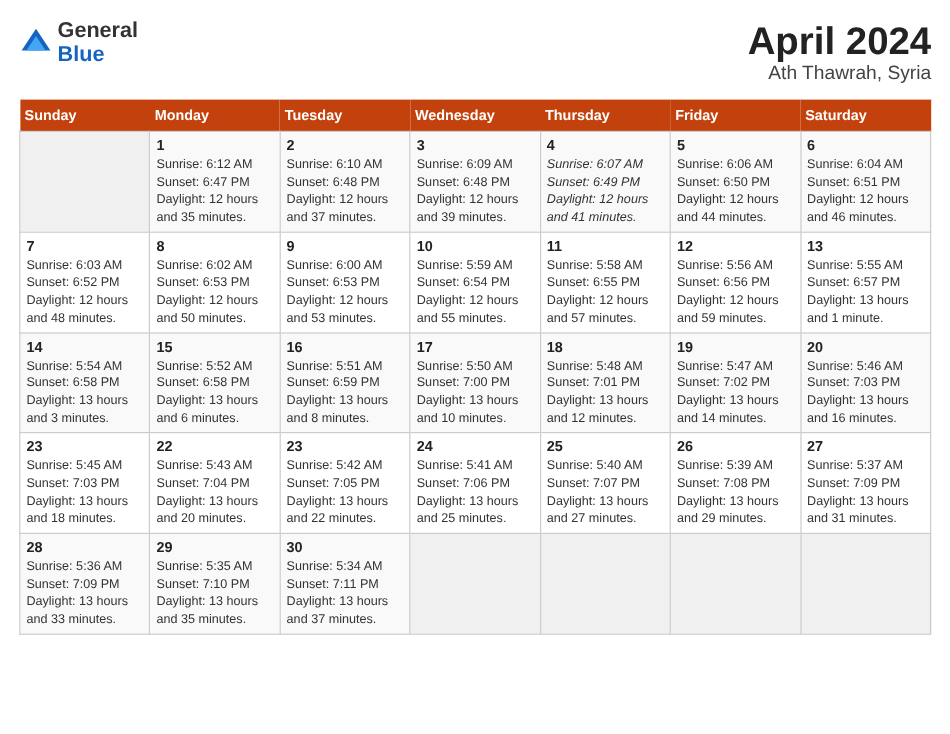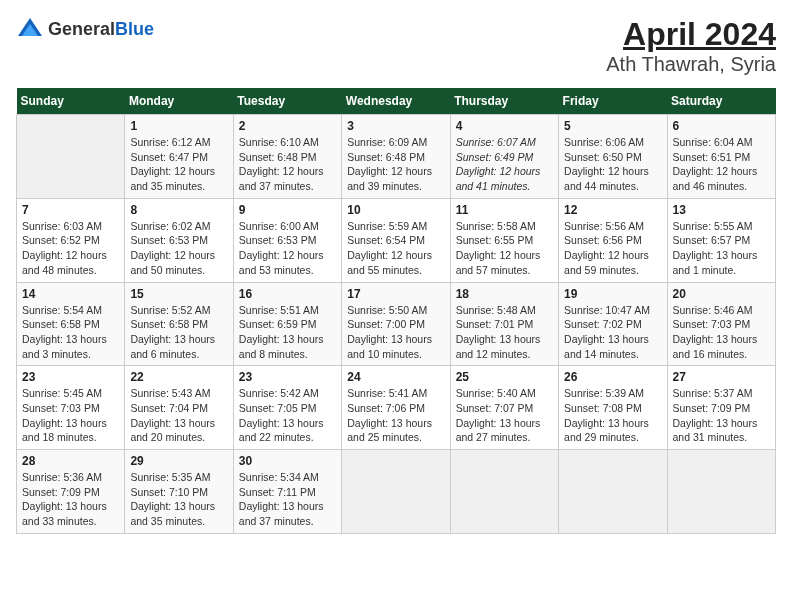--- a/index.html
+++ b/index.html
@@ -15,21 +15,21 @@
       justify-content: space-between;
       align-items: flex-start;
       margin-bottom: 12px;
     }
     .logo {
       display: flex;
       align-items: center;
     }
     .logo-text {
       display: flex;
-      flex-direction: row;
+      flex-direction: column;
       line-height: 1.1;
     }
     .logo-general {
       font-size: 18px;
       font-weight: bold;
       color: #333;
     }
     .logo-blue {
       font-size: 18px;
       font-weight: bold;
@@ -40,33 +40,32 @@
       height: 28px;
       margin-right: 4px;
     }
     .title-area {
       text-align: right;
     }
     .cal-title {
       font-size: 32px;
       font-weight: bold;
       color: #222;
-      text-decoration: underline;
     }
     .cal-subtitle {
-      font-size: 20px;
+      font-size: 16px;
       color: #444;
     }
     table {
       width: 100%;
       border-collapse: collapse;
       font-size: 11px;
     }
     thead tr th {
-      background-color: #14532d;
+      background-color: #c2410c;
       color: #fff;
       padding: 6px 4px;
       text-align: left;
       font-size: 12px;
       font-weight: bold;
     }
     tbody tr td {
       border: 1px solid #ccc;
       vertical-align: top;
       padding: 4px 5px;
@@ -255,21 +254,21 @@
         </td>
         <td>
           <span class="day-number">18</span>
           <div class="day-detail" style="white-space: pre-line;">Sunrise: 5:48 AM
 Sunset: 7:01 PM
 Daylight: 13 hours
 and 12 minutes.</div>
         </td>
         <td>
           <span class="day-number">19</span>
-          <div class="day-detail" style="white-space: pre-line;">Sunrise: 10:47 AM
+          <div class="day-detail" style="white-space: pre-line;">Sunrise: 5:47 AM
 Sunset: 7:02 PM
 Daylight: 13 hours
 and 14 minutes.</div>
         </td>
         <td>
           <span class="day-number">20</span>
           <div class="day-detail" style="white-space: pre-line;">Sunrise: 5:46 AM
 Sunset: 7:03 PM
 Daylight: 13 hours
 and 16 minutes.</div>

